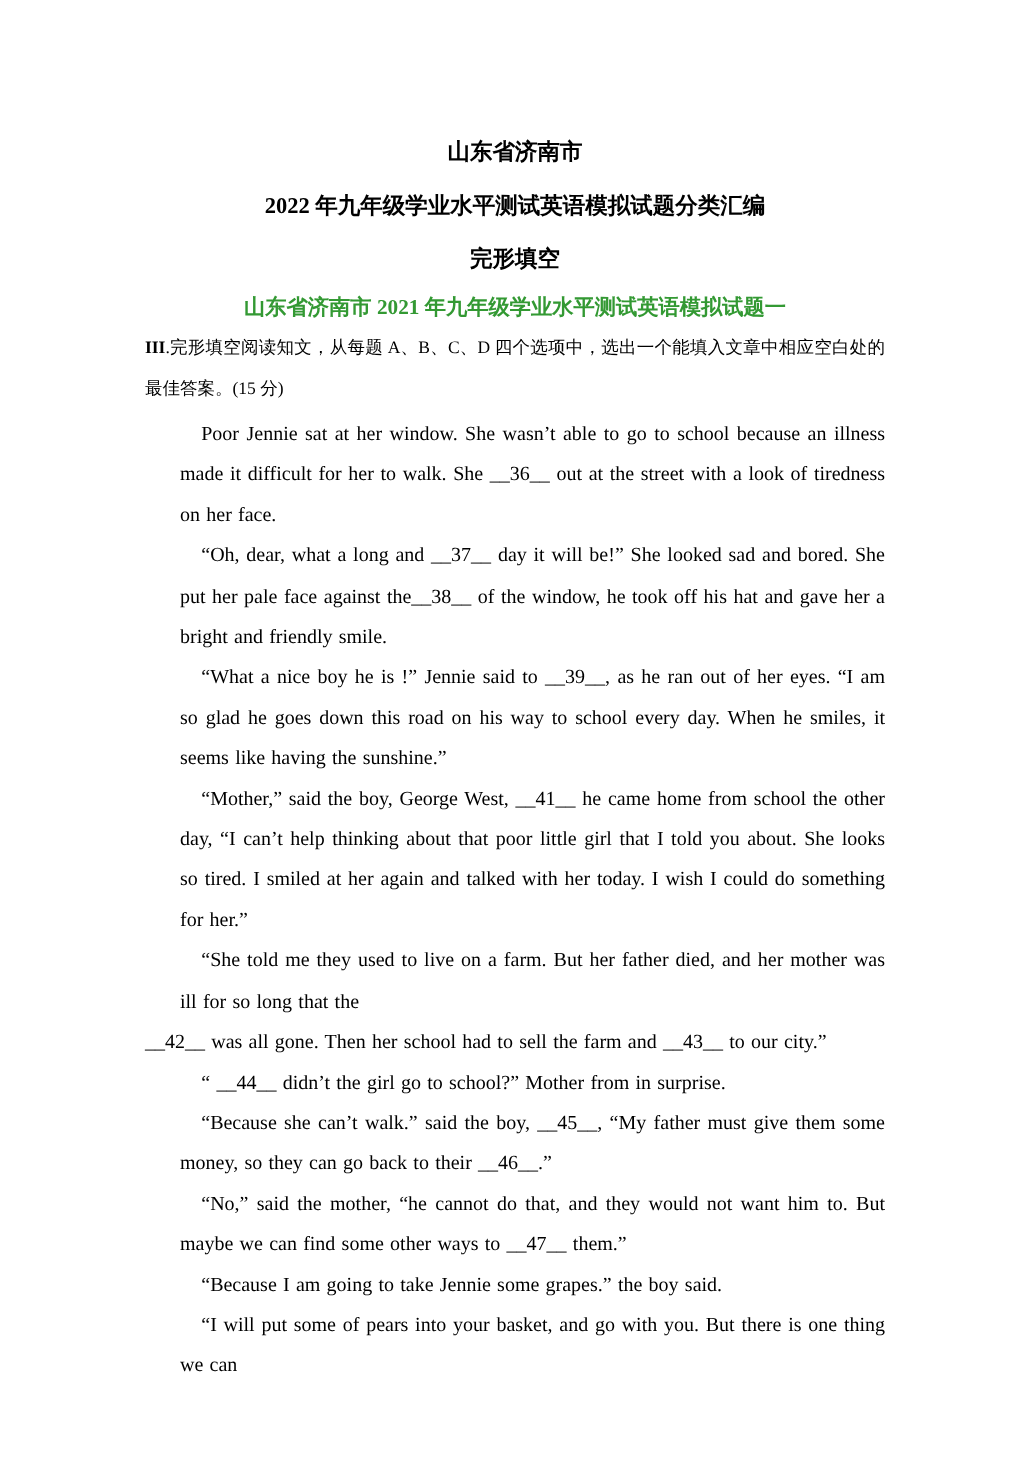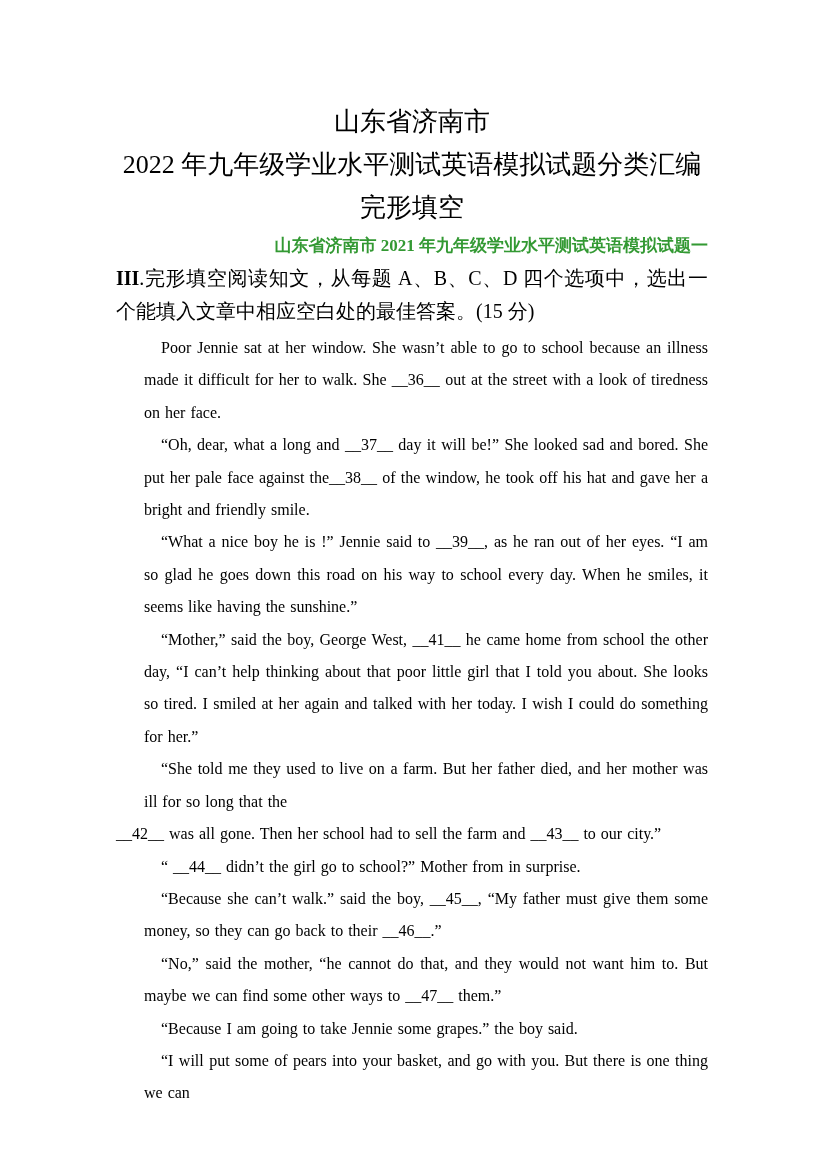--- a/index.html
+++ b/index.html
@@ -14,34 +14,34 @@
     background: #ffffff;
     overflow: hidden;
     font-family: "Liberation Serif", "DejaVu Serif", serif;
     color: #000000;
   }
   .content {
     padding: 100px 119px 0 116px; 
   }
   .title {
     text-align: center;
-    font-weight: normal;
-    font-size: 26px;
+    font-weight: bold;
+    font-size: 18px;
     line-height: 43px;
     white-space: nowrap;
   }
   .subtitle {
     font-weight: bold;
     font-size: 17px;
     line-height: 33px;
-    text-align: right;
+    text-align: center;
   }
   .intro {
     margin: 0;
-    font-size: 20px;
+    font-size: 14px;
     line-height: 33px;
     text-align: justify;
   }
   .intro .numeral {
     font-weight: bold;
   }
   .passage {
     margin-top: 4px;
   }
   .passage p {

